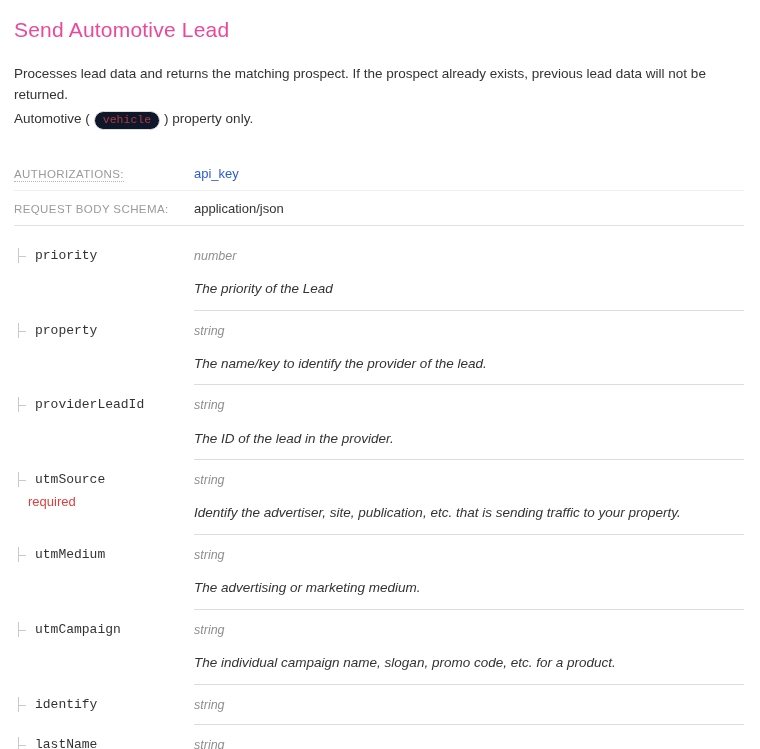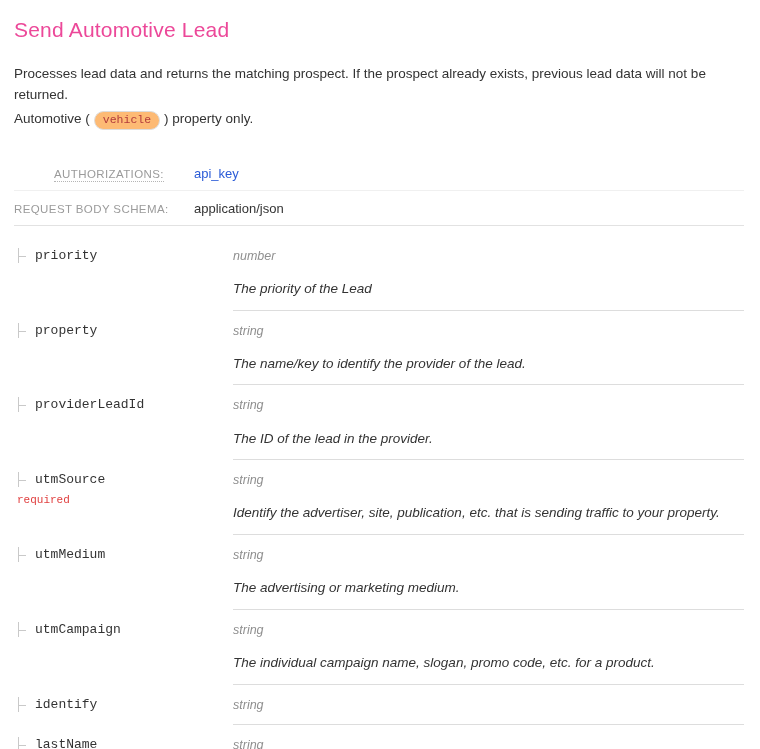--- a/index.html
+++ b/index.html
@@ -6,42 +6,42 @@
   body { margin: 0; background: #ffffff; color: #333333; font-family: "Liberation Sans", sans-serif; }
   .page { width: 760px; height: 749px; overflow: hidden; padding: 12px 16px 0 14px; background: #fff; }
 
   .title { font-size: 21px; font-weight: 400; color: #ec4899; margin: 6px 0 22px; letter-spacing: .2px; }
 
   .desc { font-size: 13.5px; line-height: 1.55; color: #333; }
   .desc-line2 { margin-top: 3px; }
   .badge {
     font-family: "Liberation Mono", "DejaVu Sans Mono", monospace;
     font-size: 11.5px; color: #b23b3b;
-    border: 1px solid #dddddd; background: #fdba74;
+    border: 1px solid #dddddd; background: #0f172a;
     border-radius: 10px; padding: 1px 8px; margin: 0 4px;
     display: inline-block; line-height: 1.3;
   }
 
   .meta-section { margin-top: 26px; }
   .kv-row { display: flex; align-items: baseline; padding: 10px 0 9px; border-bottom: 1px solid #f0f0f0; }
   .kv-row.schema-row { border-bottom: 1px solid #e2e2e2; }
   .kv-label { flex: 0 0 180px; font-size: 11.5px; color: #9b9b9b; letter-spacing: .4px; }
-  .kv-label .dotted { border-bottom: 1px dotted #b5b5b5; padding-bottom: 1px; margin-left: 40px; }
+  .kv-label .dotted { border-bottom: 1px dotted #b5b5b5; padding-bottom: 1px; }
   .kv-value { font-size: 13px; color: #333; text-align: center; }
   .link { color: #2a5bd7; cursor: pointer; text-decoration: none; }
 
   .schema { margin-top: 10px; }
-  .field-row { display: flex; align-items: stretch; gap: 39px; }
+  .field-row { display: flex; align-items: stretch; }
   .field-left { flex: 0 0 180px; padding-top: 12px; }
   .name-line { display: flex; align-items: flex-start; }
   .connector { position: relative; width: 13px; height: 14px; flex: none; margin: 1px 6px 0 2px; }
   .connector::before { content: ""; position: absolute; left: 2px; top: -1px; height: 15px; width: 1px; background: #c9c9c9; }
   .connector::after  { content: ""; position: absolute; left: 2px; top: 7px; width: 8px; height: 1px; background: #c9c9c9; }
   .field-name { font-family: "Liberation Mono", "DejaVu Sans Mono", monospace; font-size: 13px; color: #333; line-height: 1.25; }
-  .field-required { font-family: Liberation Mono, monospace; font-size: 11px; color: #e03e3e; margin: 6px 0 0 3px; }
+  .field-required { font-family: Liberation Sans, sans-serif; font-size: 13px; color: #e03e3e; margin: 6px 0 0 14px; }
   .field-right { flex: 1; padding: 12px 0 11px; border-bottom: 1px solid #dddddd; font-style: italic; }
   .field-type { font-size: 12.5px; color: #8f8f8f; line-height: 1.3; }
   .field-desc { font-size: 13.5px; color: #333; margin-top: 15px; line-height: 1.45; }
 </style>
 </head>
 <body>
 
 <div class="page">
 
   <h1 class="title">Send Automotive Lead</h1>

